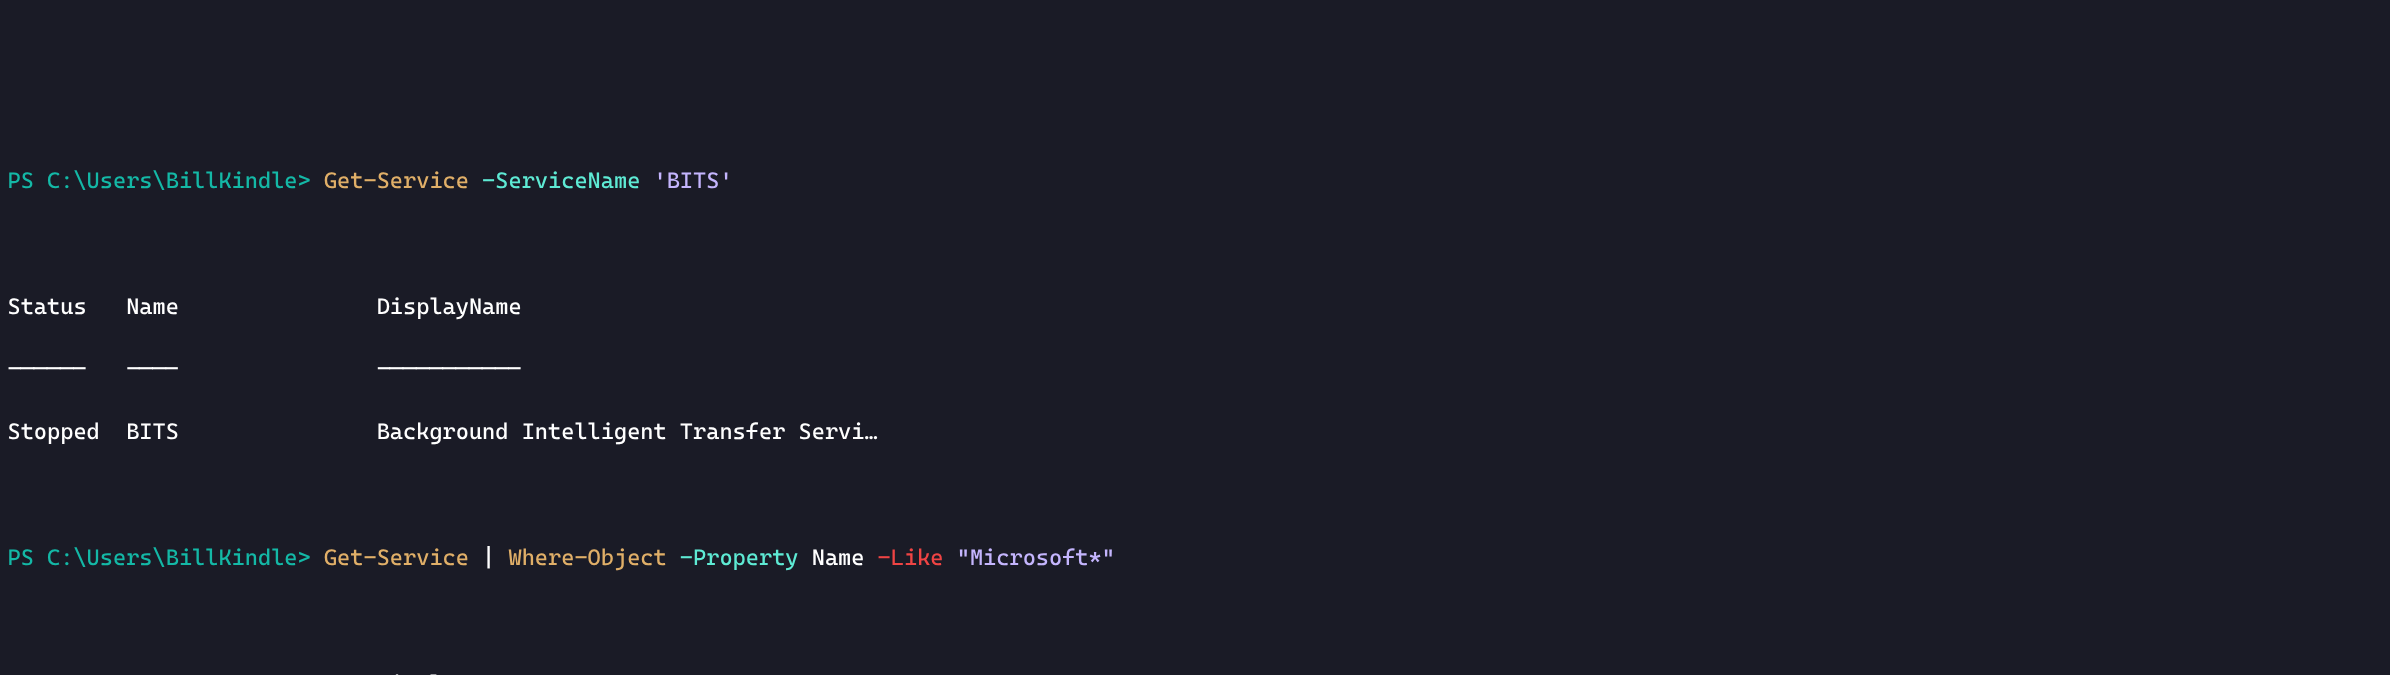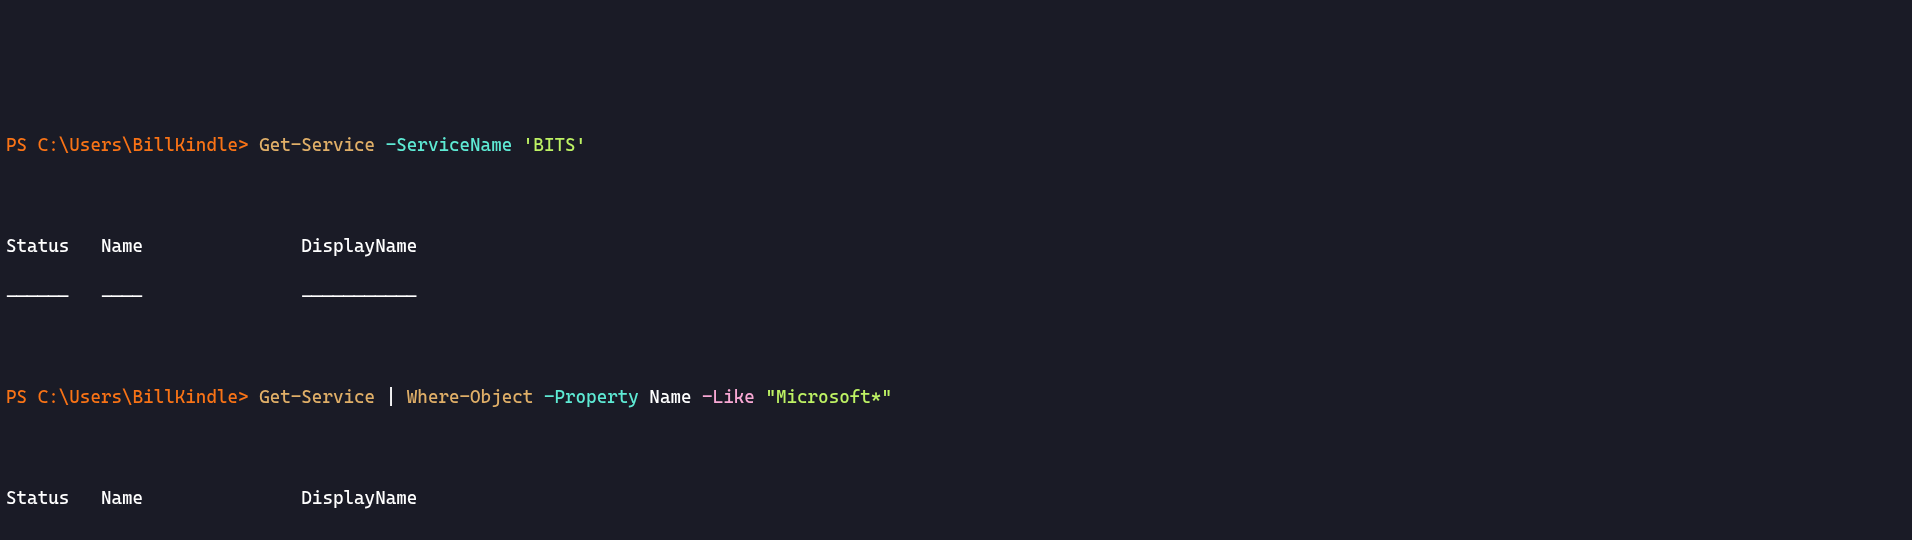--- a/index.html
+++ b/index.html
@@ -11,41 +11,41 @@
       background-color: #1a1b26;
       color: #c0caf5;
       font-family: 'Cascadia Code', 'Consolas', 'Courier New', monospace;
       font-size: 18px;
       line-height: 1.4;
       padding: 6px;
       white-space: pre;
       overflow-x: auto;
     }
     .prompt-ps {
-      color: #f97316;
+      color: #14b8a6;
       text-align: right;
     }
     .cmdlet {
       color: #e0af68;
       text-align: center;
     }
     .pipe {
       color: #ffffff;
     }
     .cmdlet2 {
       color: #e0af68;
     }
     .parameter {
       color: #5eead4;
     }
     .string {
-      color: #bef264;
+      color: #c4b5fd;
     }
     .operator {
-      color: #f9a8d4;
+      color: #ef4444;
     }
     .property {
       color: #ffffff;
     }
     .white {
       color: #ffffff;
     }
     .header-row {
       color: #ffffff;
       font-weight: normal;
@@ -67,20 +67,21 @@
 </head>
 <body>
 
 
 
 <div>
 <span class="line"><span class="prompt-ps">PS C:\Users\BillKindle&gt; </span><span class="cmdlet">Get-Service</span><span class="white"> </span><span class="parameter">-ServiceName</span><span class="white"> </span><span class="string">'BITS'</span></span>
 <span class="blank-line"></span>
 <span class="line header-row"><span>Status   </span><span>Name               </span><span>DisplayName</span></span>
 <span class="line dash-row"><span>------   </span><span>----               </span><span>-----------</span></span>
+<span class="line data-row"><span>Stopped  </span><span>BITS               </span><span>Background Intelligent Transfer Servi…</span></span>
 <span class="blank-line"></span>
 <span class="line"><span class="prompt-ps">PS C:\Users\BillKindle&gt; </span><span class="cmdlet">Get-Service</span><span class="white"> </span><span class="pipe">|</span><span class="white"> </span><span class="cmdlet2">Where-Object</span><span class="white"> </span><span class="parameter">-Property</span><span class="white"> </span><span class="property">Name</span><span class="white"> </span><span class="operator">-Like</span><span class="white"> </span><span class="string">"Microsoft*"</span></span>
 <span class="blank-line"></span>
 <span class="line header-row"><span>Status   </span><span>Name               </span><span>DisplayName</span></span>
 
 
 
 
 
 

